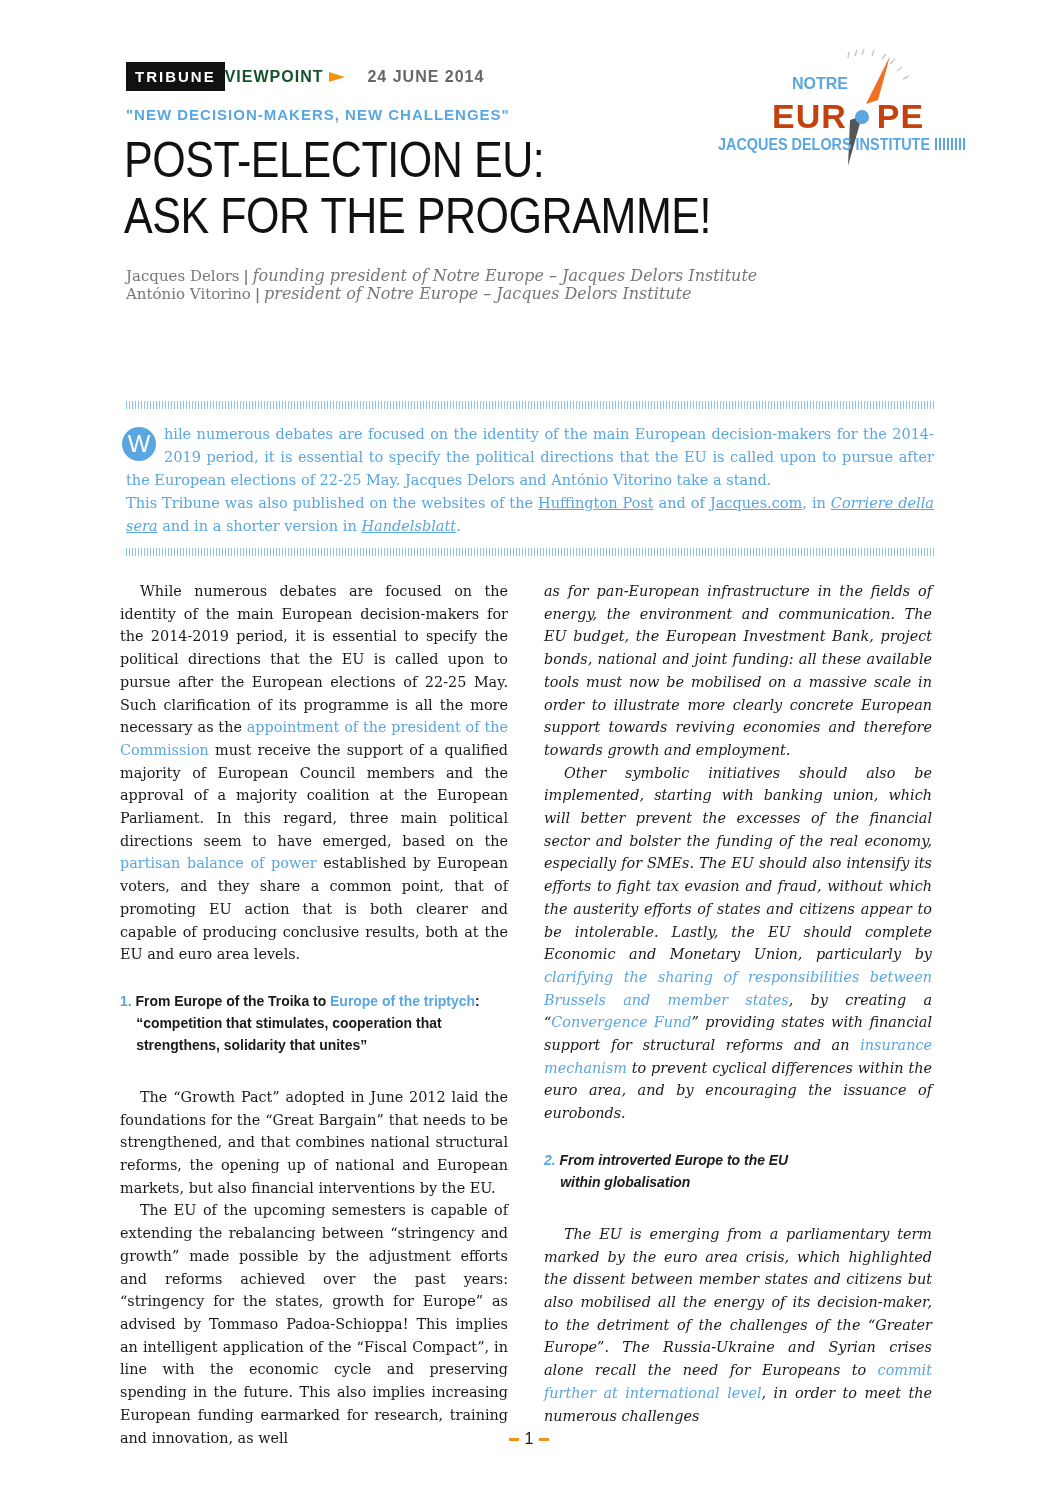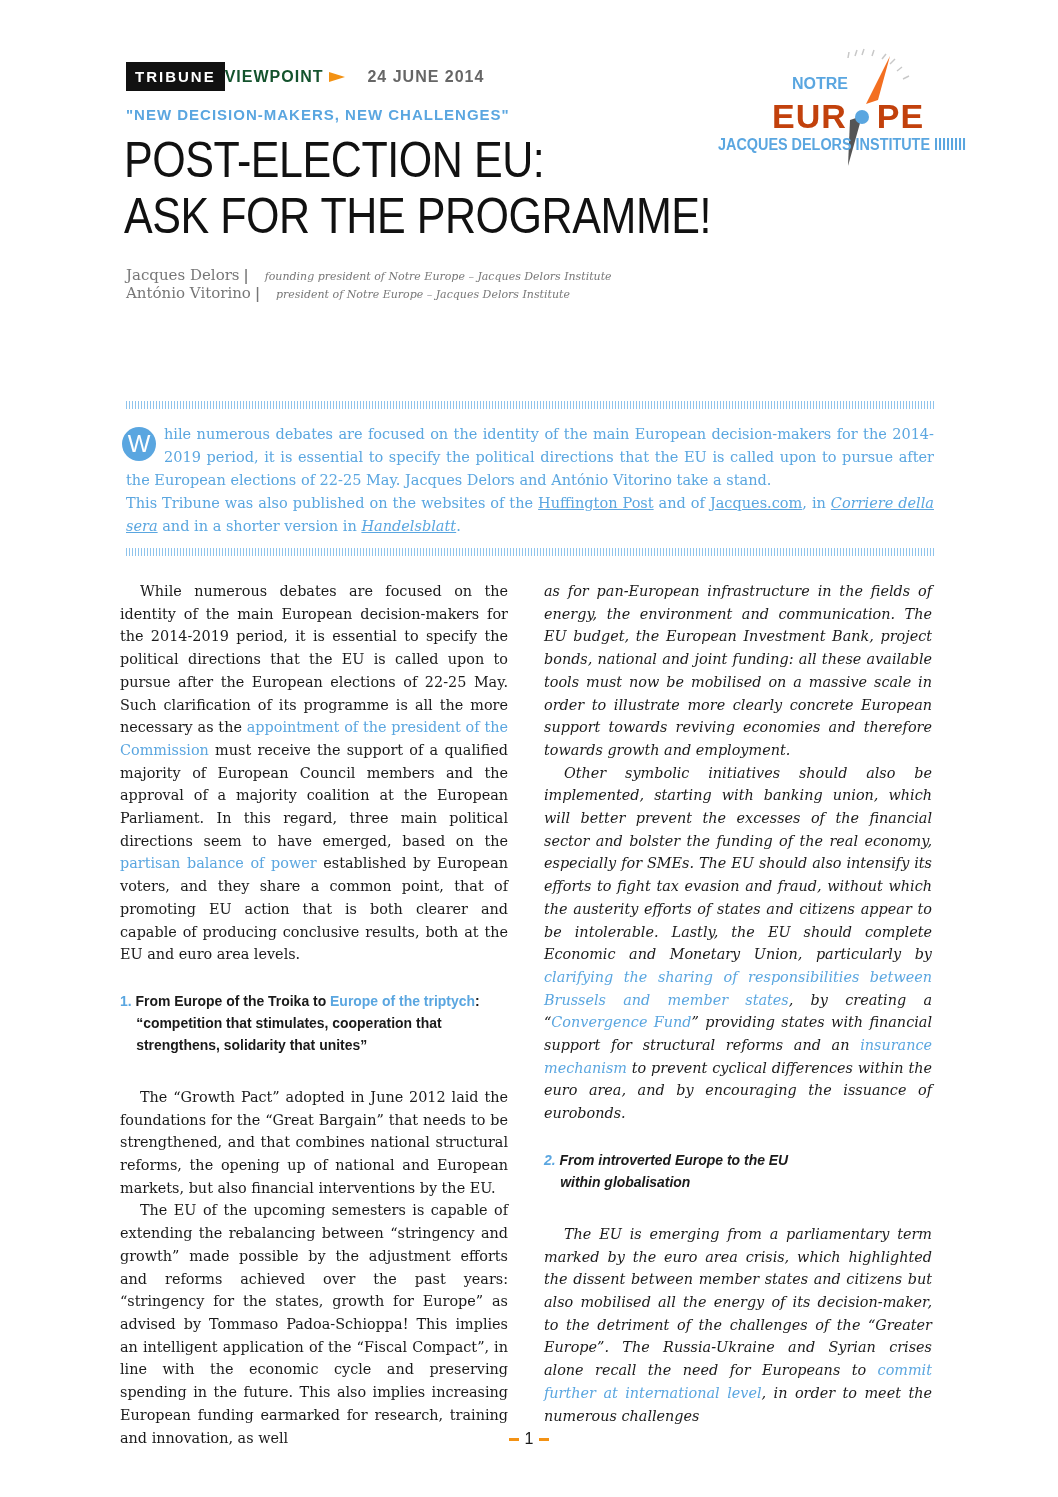--- a/index.html
+++ b/index.html
@@ -11,21 +11,21 @@
   .arrow-icon { margin: 0 6px; width: 0; height: 0; border-top: 5px solid transparent; border-bottom: 5px solid transparent; border-left: 16px solid #f39214; }
   .date { color: #666; font-size: 16px; margin-left: 16px; }
 
   .series { position: absolute; left: 126px; top: 106px; font-family: "Liberation Sans", sans-serif; font-weight: bold; color: #5aa6e0; font-size: 15px; letter-spacing: 1px; }
 
   .title { position: absolute; left: 124px; top: 132px; font-family: "Liberation Sans", sans-serif; font-size: 50px; line-height: 56px; color: #111; letter-spacing: -0.5px; transform: scaleX(0.86); transform-origin: left top; }
 
   .author { position: absolute; left: 126px; font-size: 14px; color: #777; }
   .author .name { font-size: 15px; }
   .author .sep { font-weight: bold; margin: 0 4px; }
-  .author .role { font-style: italic; font-size: 11px; margin-left: 12px; }
+  .author .role { font-style: italic; font-size: 16px; }
   .author1 { top: 266px; }
   .author2 { top: 284px; }
 
   .logo { position: absolute; left: 700px; top: 40px; width: 300px; height: 140px; }
   .logo-notre { position: absolute; left: 92px; top: 35px; font-family: "Liberation Sans", sans-serif; font-weight: bold; color: #5aa6e0; font-size: 16px; }
   .logo-europe { position: absolute; left: 72px; top: 57px; font-family: "Liberation Sans", sans-serif; font-weight: bold; color: #c2410c; font-size: 34px; letter-spacing: 1px; }
   .logo-inst { position: absolute; left: 18px; top: 96px; font-family: "Liberation Sans", sans-serif; font-weight: bold; color: #5aa6e0; font-size: 16px; transform: scaleX(0.9); transform-origin: left top; white-space: nowrap; }
   .logo svg { position: absolute; left: 0; top: 0; }
 
   .dotted-rule { position: absolute; left: 126px; width: 808px; height: 8px; background: repeating-linear-gradient(90deg, #8ec3ec 0, #8ec3ec 1px, transparent 1px, transparent 3px); }

